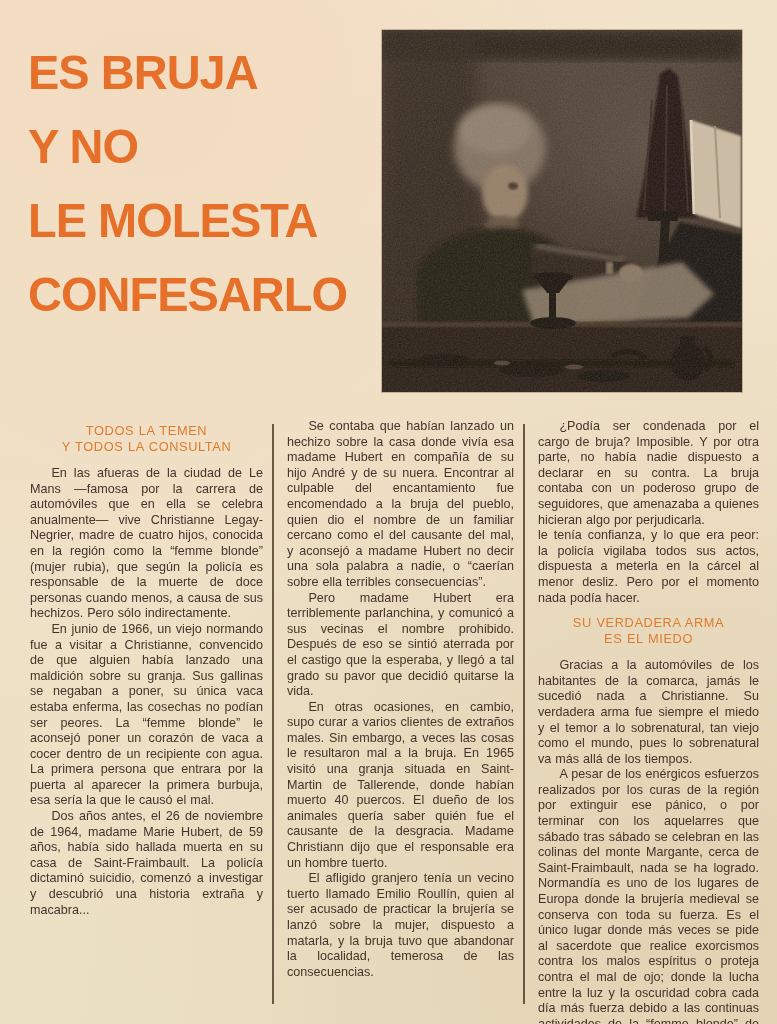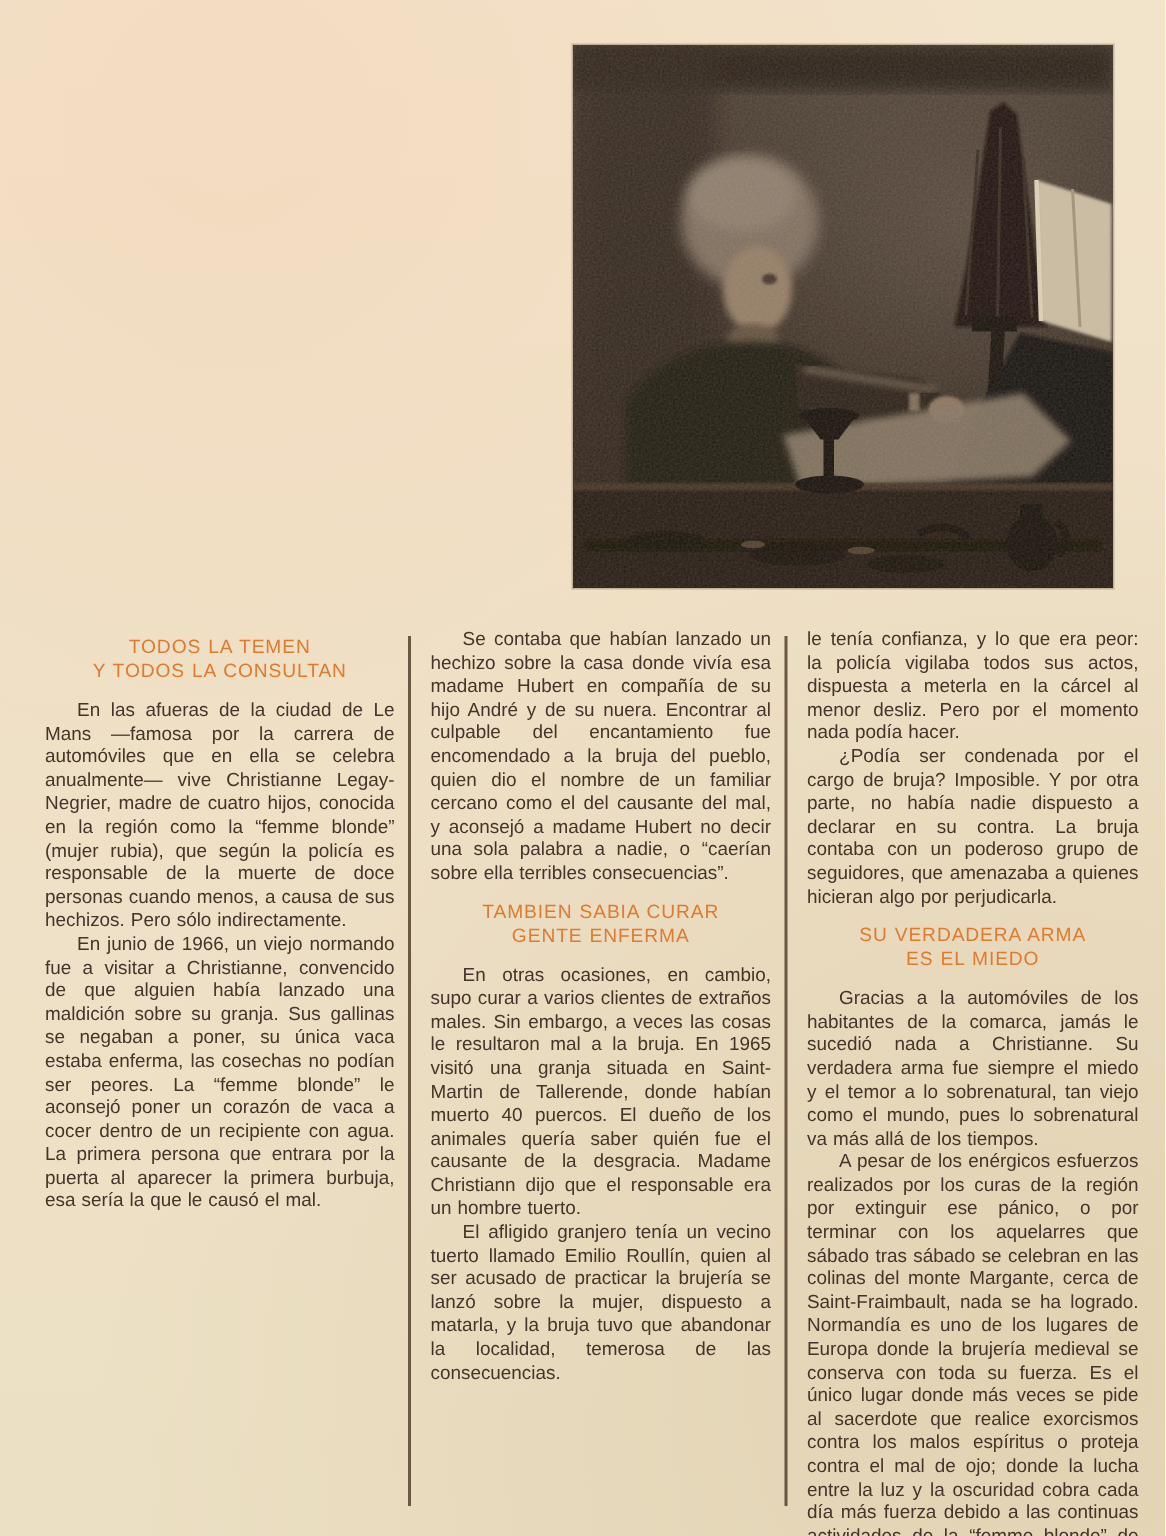--- a/index.html
+++ b/index.html
@@ -72,20 +72,26 @@
   }
   .heading.first { margin-top: 4px; }
   .para { margin: 0; text-indent: 1.7em; }
   .para.noindent { text-indent: 0; }
 </style>
 </head>
 <body>
 
 <div class="page">
 
+  <div class="title">
+    <div class="title-line">ES BRUJA</div>
+    <div class="title-line">Y NO</div>
+    <div class="title-line">LE MOLESTA</div>
+    <div class="title-line">CONFESARLO</div>
+  </div>
 
   <div class="photo">
     <svg width="360" height="362" viewBox="0 0 360 362" xmlns="http://www.w3.org/2000/svg">
       <defs>
         <linearGradient id="wall" x1="0" y1="0" x2="0.25" y2="1">
           <stop offset="0" stop-color="#483e35"></stop>
           <stop offset="0.45" stop-color="#352c25"></stop>
           <stop offset="1" stop-color="#201812"></stop>
         </linearGradient>
         <radialGradient id="glow" cx="0.72" cy="0.32" r="0.55">
@@ -169,33 +175,33 @@
   </div>
 
   <div class="vrule" id="rule1"></div>
   <div class="vrule" id="rule2"></div>
 
   <div class="col" id="col1">
     <h3 class="heading first">TODOS LA TEMEN
 Y TODOS LA CONSULTAN</h3>
     <p class="para">En las afueras de la ciudad de Le Mans —famosa por la carrera de automóviles que en ella se celebra anualmente— vive Christianne Legay-Negrier, madre de cuatro hijos, conocida en la región como la “femme blonde” (mujer rubia), que según la policía es responsable de la muerte de doce personas cuando menos, a causa de sus hechizos. Pero sólo indirectamente.</p>
     <p class="para">En junio de 1966, un viejo normando fue a visitar a Christianne, convencido de que alguien había lanzado una maldición sobre su granja. Sus gallinas se negaban a poner, su única vaca estaba enferma, las cosechas no podían ser peores. La “femme blonde” le aconsejó poner un corazón de vaca a cocer dentro de un recipiente con agua. La primera persona que entrara por la puerta al aparecer la primera burbuja, esa sería la que le causó el mal.</p>
+    <p class="para">Dos años antes, el 26 de noviembre de 1964, madame Marie Hubert, de 59 años, había sido hallada muerta en su casa de Saint-Fraimbault. La policía dictaminó suicidio, comenzó a investigar y descubrió una historia extraña y macabra...</p>
   </div>
 
   <div class="col" id="col2">
     <p class="para">Se contaba que habían lanzado un hechizo sobre la casa donde vivía esa madame Hubert en compañía de su hijo André y de su nuera. Encontrar al culpable del encantamiento fue encomendado a la bruja del pueblo, quien dio el nombre de un familiar cercano como el del causante del mal, y aconsejó a madame Hubert no decir una sola palabra a nadie, o “caerían sobre ella terribles consecuencias”.</p>
-    <h3 class="heading">TAMBIEN SABIA CURAR
-GENTE ENFERMA</h3>
+    <p class="para">Pero madame Hubert era terriblemente parlanchina, y comunicó a sus vecinas el nombre prohibido. Después de eso se sintió aterrada por el castigo que la esperaba, y llegó a tal grado su pavor que decidió quitarse la vida.</p>
     <p class="para">En otras ocasiones, en cambio, supo curar a varios clientes de extraños males. Sin embargo, a veces las cosas le resultaron mal a la bruja. En 1965 visitó una granja situada en Saint-Martin de Tallerende, donde habían muerto 40 puercos. El dueño de los animales quería saber quién fue el causante de la desgracia. Madame Christiann dijo que el responsable era un hombre tuerto.</p>
     <p class="para">El afligido granjero tenía un vecino tuerto llamado Emilio Roullín, quien al ser acusado de practicar la brujería se lanzó sobre la mujer, dispuesto a matarla, y la bruja tuvo que abandonar la localidad, temerosa de las consecuencias.</p>
 
   </div>
 
   <div class="col" id="col3">
+    <p class="para">¿Podía ser condenada por el cargo de bruja? Imposible. Y por otra parte, no había nadie dispuesto a declarar en su contra. La bruja contaba con un poderoso grupo de seguidores, que amenazaba a quienes hicieran algo por perjudicarla.</p>
     <p class="para noindent">le tenía confianza, y lo que era peor: la policía vigilaba todos sus actos, dispuesta a meterla en la cárcel al menor desliz. Pero por el momento nada podía hacer.</p>
-    <p class="para">¿Podía ser condenada por el cargo de bruja? Imposible. Y por otra parte, no había nadie dispuesto a declarar en su contra. La bruja contaba con un poderoso grupo de seguidores, que amenazaba a quienes hicieran algo por perjudicarla.</p>
     <h3 class="heading">SU VERDADERA ARMA
 ES EL MIEDO</h3>
     <p class="para">Gracias a la automóviles de los habitantes de la comarca, jamás le sucedió nada a Christianne. Su verdadera arma fue siempre el miedo y el temor a lo sobrenatural, tan viejo como el mundo, pues lo sobrenatural va más allá de los tiempos.</p>
     <p class="para">A pesar de los enérgicos esfuerzos realizados por los curas de la región por extinguir ese pánico, o por terminar con los aquelarres que sábado tras sábado se celebran en las colinas del monte Margante, cerca de Saint-Fraimbault, nada se ha logrado. Normandía es uno de los lugares de Europa donde la brujería medieval se conserva con toda su fuerza. Es el único lugar donde más veces se pide al sacerdote que realice exorcismos contra los malos espíritus o proteja contra el mal de ojo; donde la lucha entre la luz y la oscuridad cobra cada día más fuerza debido a las continuas actividades de la “femme blonde” de Le Mans.</p>
   </div>
 
 </div>
 
 </body></html>

